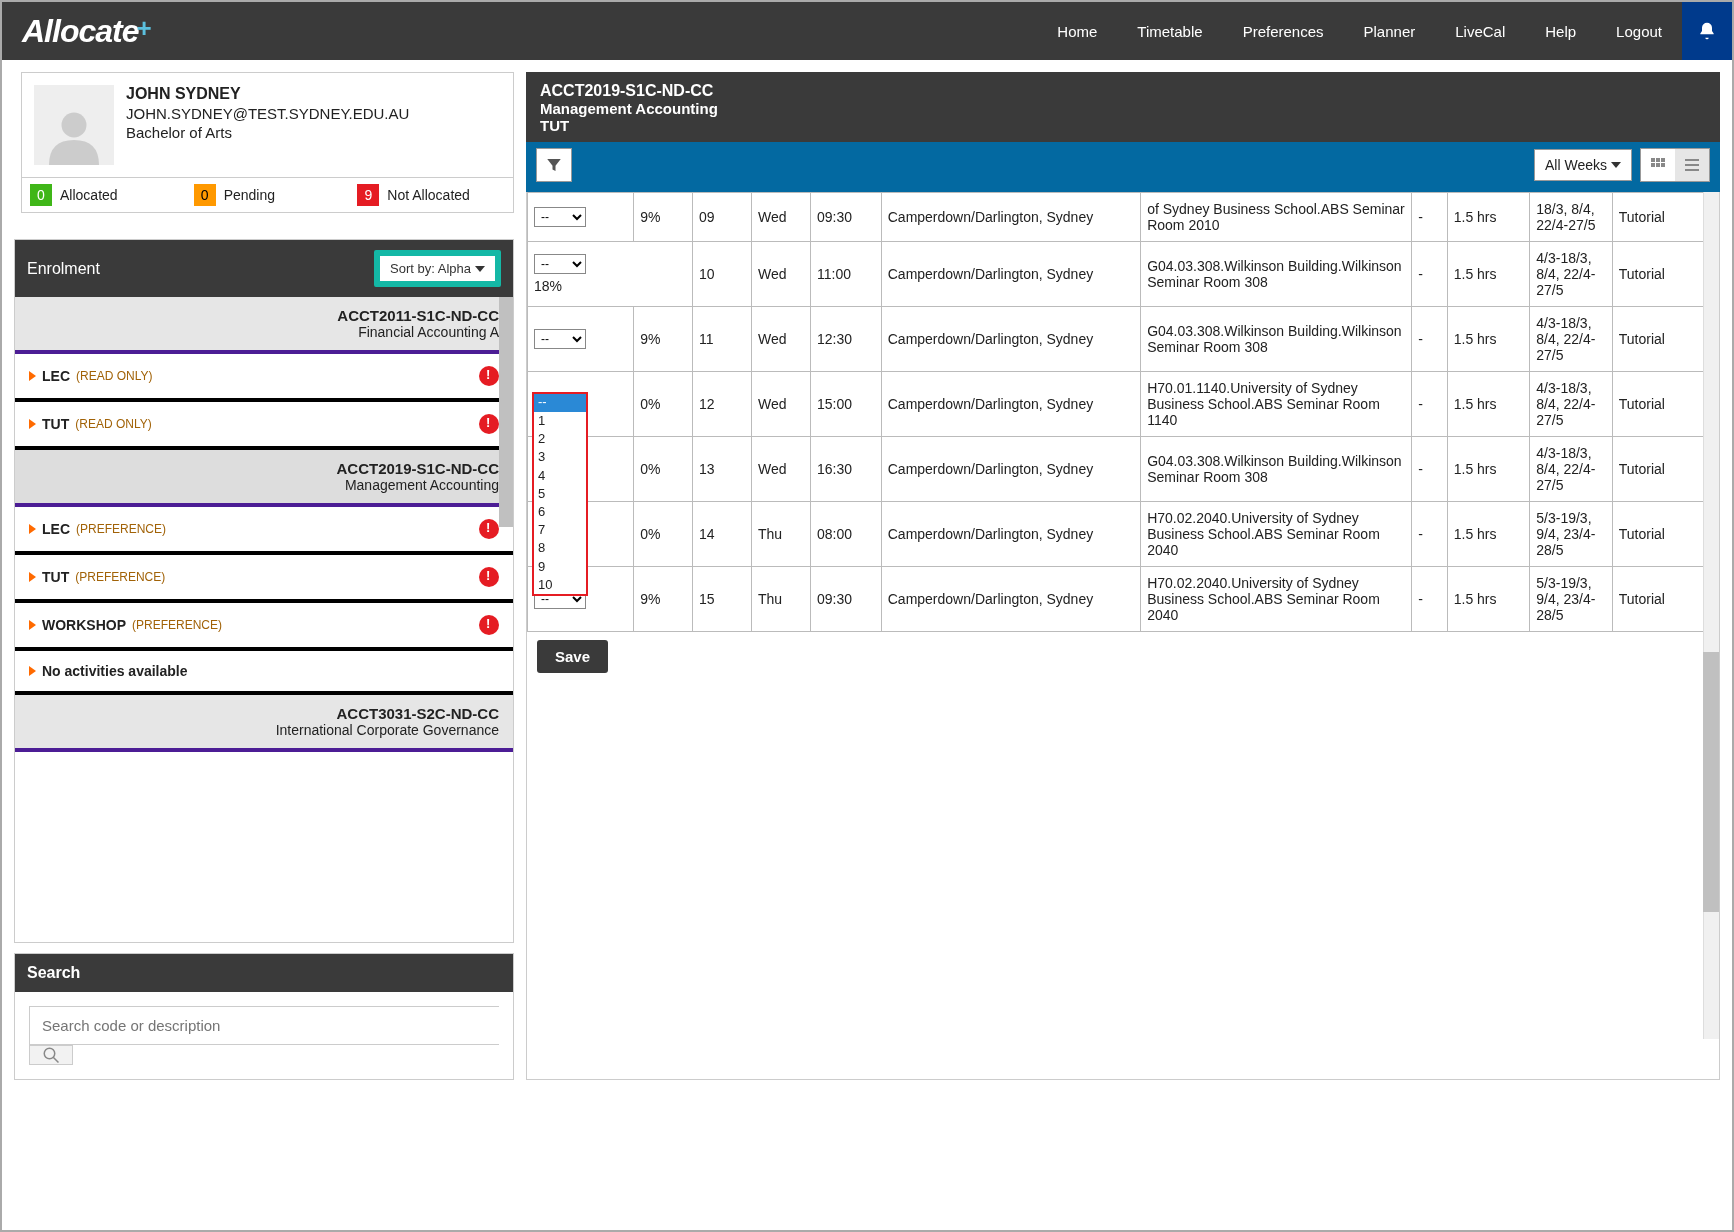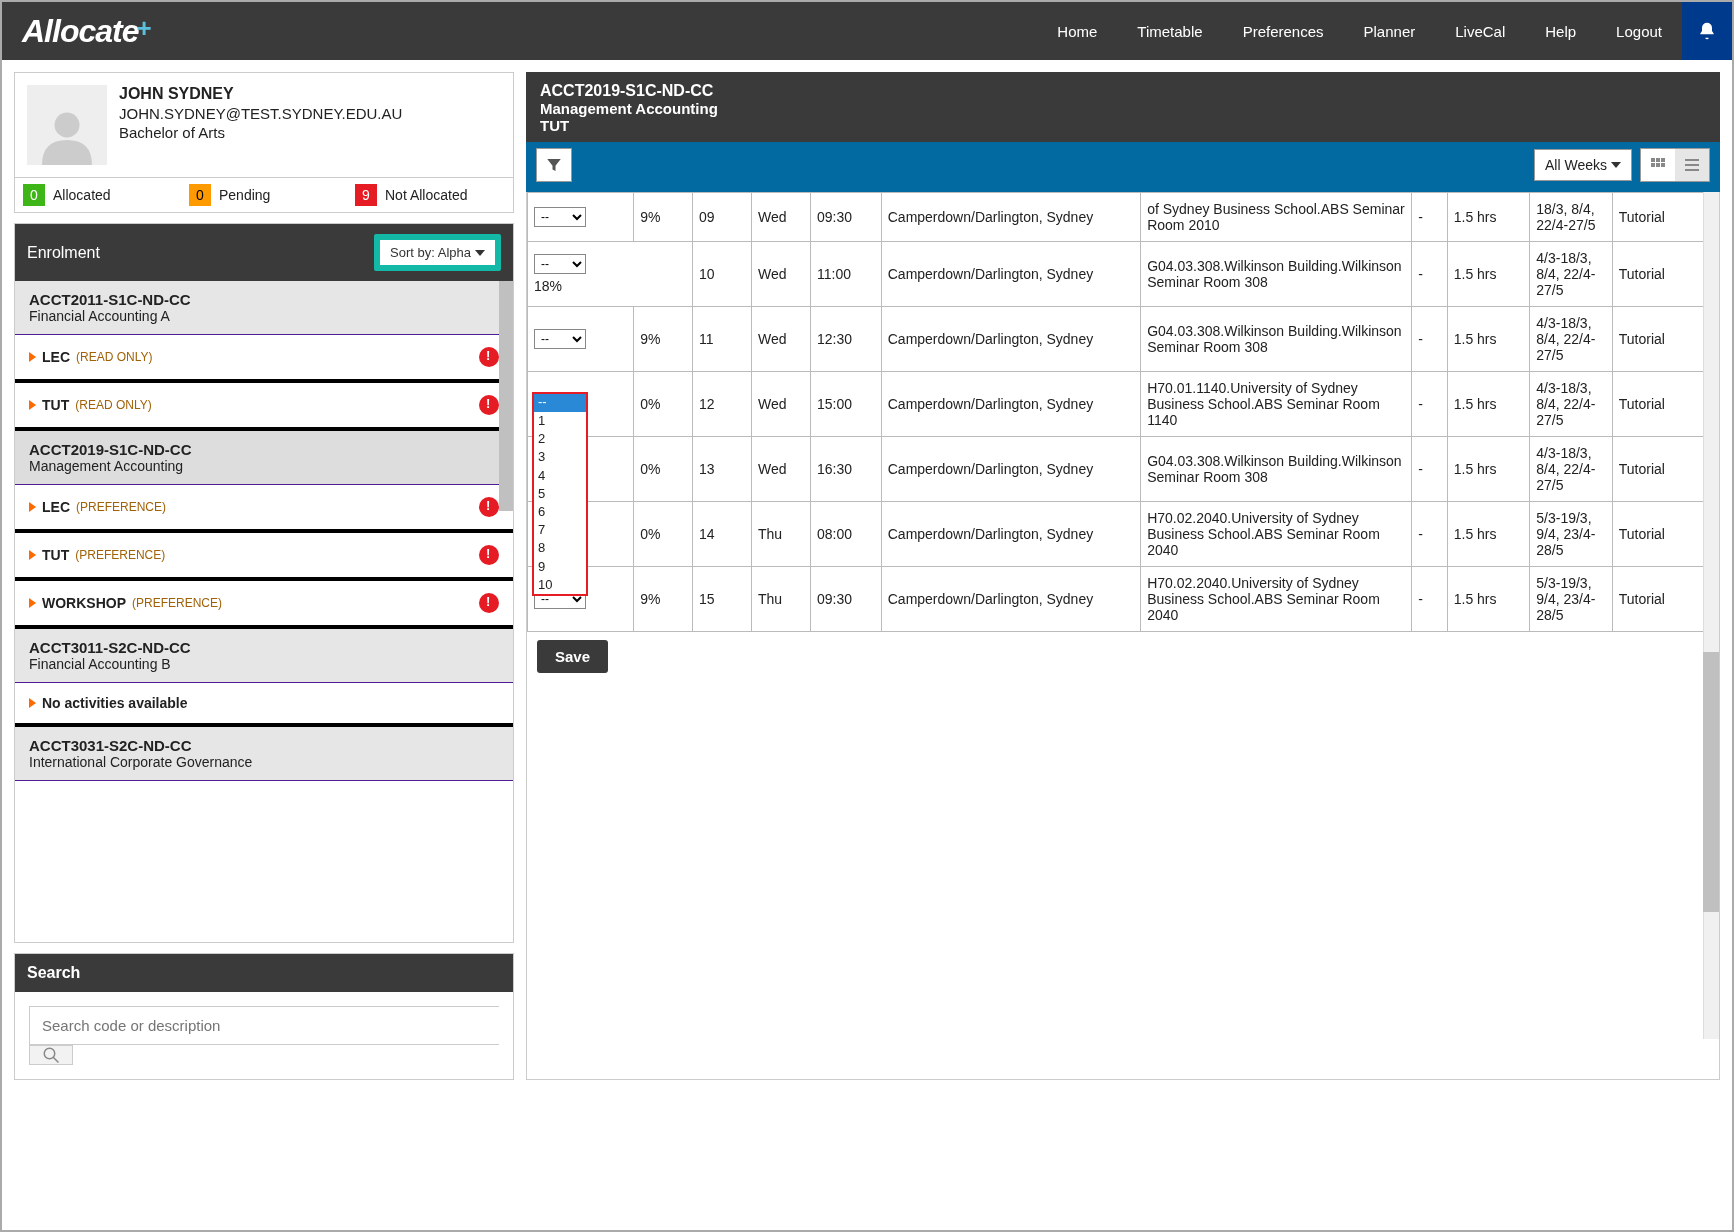--- a/index.html
+++ b/index.html
@@ -23,39 +23,39 @@
   .nav-links a { color: #fff; text-decoration: none; padding: 0 20px; display: flex; align-items: center; font-size: 15px; cursor: pointer; }
   .bell { background: #003a8c; width: 50px; display: flex; align-items: center; justify-content: center; }
   .bell svg { fill: #fff; }
 
   
   .body-wrap { display: flex; padding: 12px 12px 0 12px; gap: 12px; height: calc(100% - 150px - 58px); }
   .left-col { width: 500px; display: flex; flex-direction: column; gap: 10px; }
   .right-col { flex: 1; display: flex; flex-direction: column; }
 
   
-  .user-card { border: 1px solid #ccc; background: #fff; }
+  .user-card { border: 1px solid #ccc; background: #fff; margin-left: 7px; }
   .user-top { display: flex; gap: 12px; padding: 12px; }
   .avatar { width: 80px; height: 80px; background: #eee; display: flex; align-items: flex-end; justify-content: center; }
   .avatar svg { fill: #ccc; }
   .user-info .uname { font-weight: bold; font-size: 16px; }
   .user-info div { margin-bottom: 2px; font-size: 15px; }
   .status-row { display: flex; border-top: 1px solid #ccc; }
   .status-item { flex: 1; display: flex; align-items: center; gap: 8px; padding: 6px 8px; font-size: 14px; }
   .status-badge { display: inline-block; min-width: 22px; text-align: center; padding: 3px 4px; color: #000; font-weight: 500; }
   .s-green { background: #3fb618; color:#fff;}
   .s-orange { background: #ff9900; }
   .s-red { background: #e51c23; color: #fff; }
 
   
-  .panel { border: 1px solid #ccc; background: #fff; display: flex; flex-direction: column; }
+  .panel { border: 1px solid #ccc; background: #fff; display: flex; flex-direction: column; margin-top: 16px; }
   .panel-head { background: #3a3a3a; color: #fff; padding: 10px 12px; display: flex; align-items: center; justify-content: space-between; font-size: 16px; }
   .sort-btn { background: #fff; color: #333; border: 6px solid #14b8a6; padding: 5px 10px; font-size: 13px; border-radius: 2px; cursor: pointer; display: flex; align-items: center; gap: 4px;}
   .enrol-body { overflow-y: auto; position: relative; }
-  .course-head { background: #e6e6e6; padding: 10px 14px; border-bottom: 1px solid #4c1d95; }
+  .course-head { background: #e6e6e6; padding: 10px 14px; border-bottom: 4px solid #4c1d95; text-align: right; }
   .course-head.active { background: #ddd; }
   .course-code { font-weight: bold; font-size: 15px; }
   .course-name { font-size: 14px; }
   .activity-row { padding: 12px 14px; border-bottom: 4px solid #000000; display: flex; align-items: center; justify-content: space-between; font-size: 14px; cursor: pointer; background: #fff;}
   .activity-left { display: flex; align-items: center; gap: 6px; }
   .tri { width: 0; height: 0; border-top: 5px solid transparent; border-bottom: 5px solid transparent; border-left: 7px solid #ff6a00; }
   .act-type { font-weight: bold; }
   .act-note { color: #a16207; font-size: 12px; }
   .warn-dot { width: 20px; height: 20px; background: #e51c23; border-radius: 50%; position: relative; }
   .warn-dot::after { content: "!"; color: #fff; font-weight: bold; position: absolute; left: 7px; top: 1px; font-size: 13px; }
@@ -222,24 +222,20 @@
               </div>
               <span class="warn-dot"></span>
             </div>
             <div class="activity-row">
               <div class="activity-left">
                 <span class="tri"></span> 
                 <span class="act-type">WORKSHOP</span> 
                 <span class="act-note">(PREFERENCE)</span>
               </div>
               <span class="warn-dot"></span>
-            </div>
-            <div class="course-head">
-              <div class="course-code">ACCT3011-S2C-ND-CC</div>
-              <div class="course-name">Financial Accounting B</div>
             </div>
             <div class="activity-row">
               <div class="activity-left">
                 <span class="tri"></span> 
                 <span class="act-type">No activities available</span> 
                 <span class="act-note"></span>
               </div>
             </div>
             <div class="course-head">
               <div class="course-code">ACCT3031-S2C-ND-CC</div>

